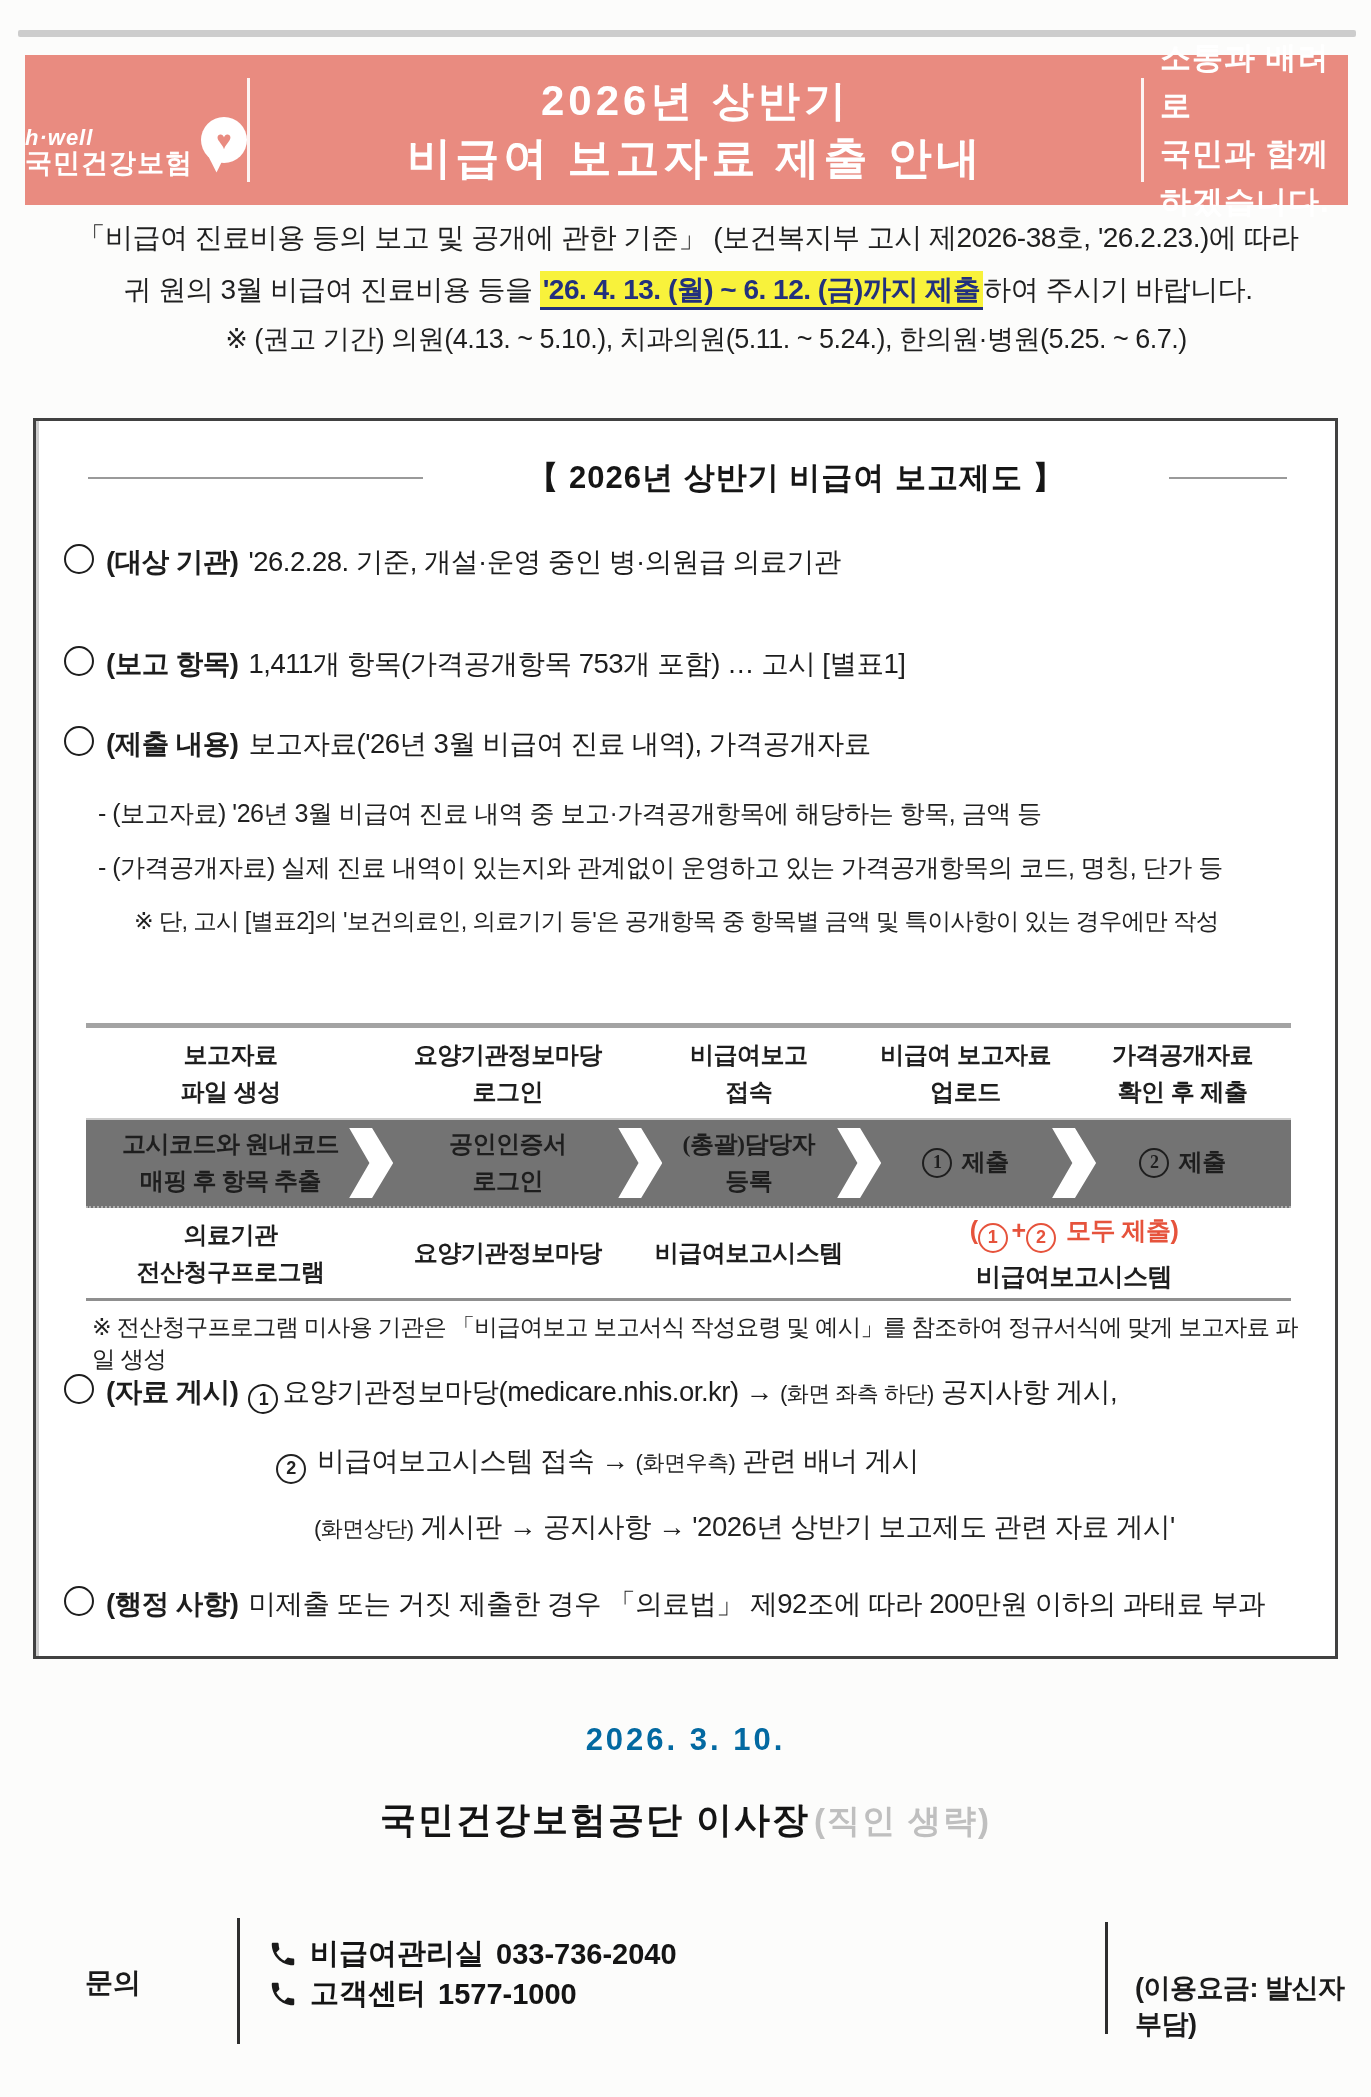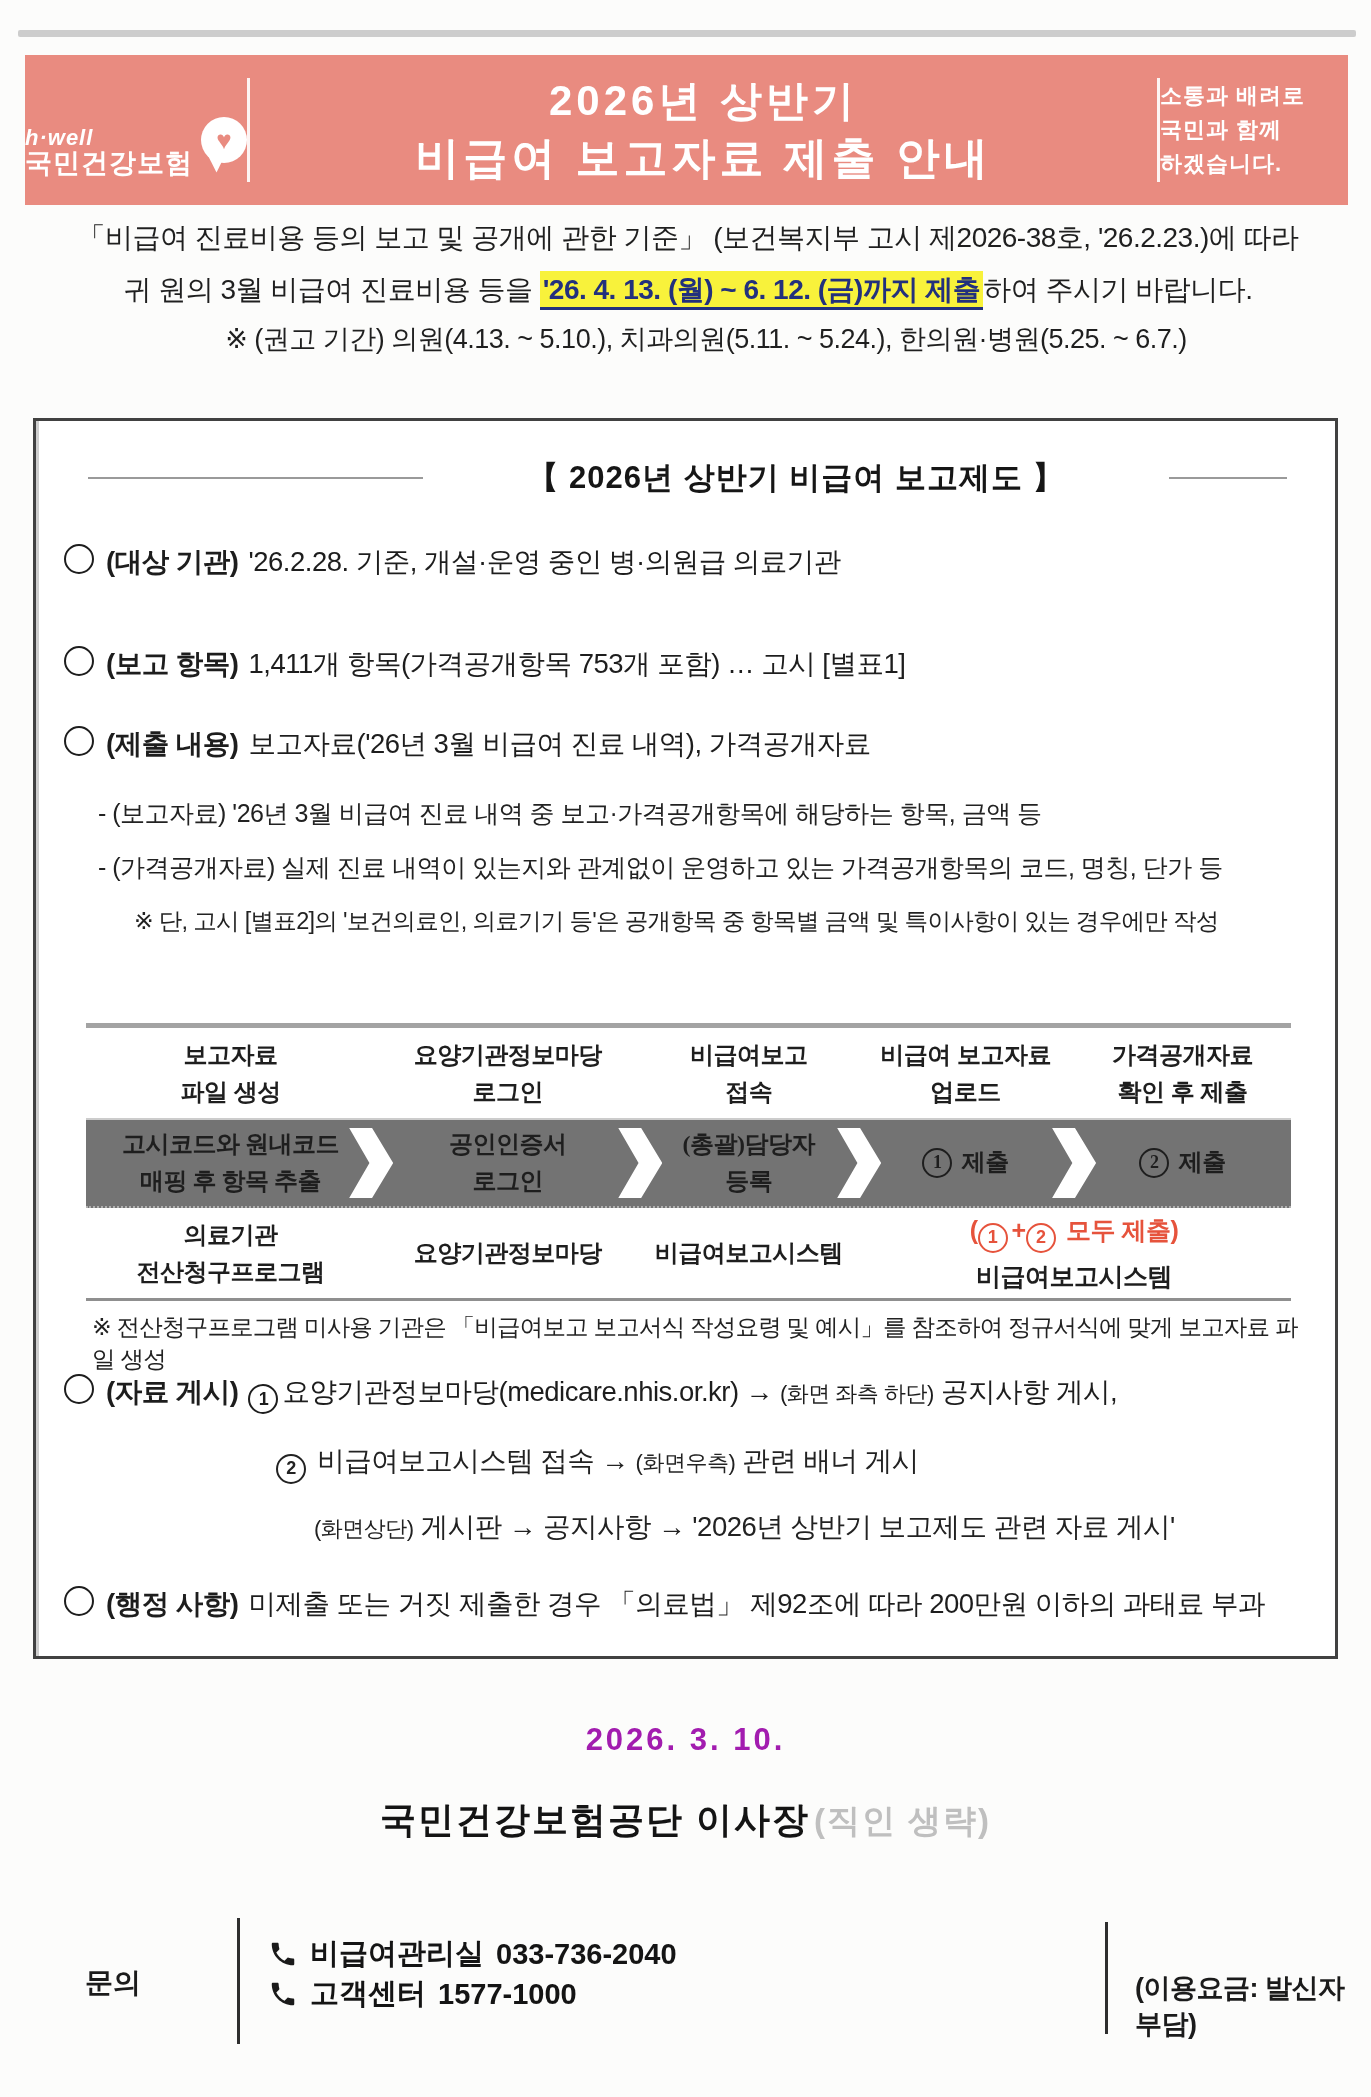--- a/index.html
+++ b/index.html
@@ -27,21 +27,21 @@
   .logo-top{font-style:italic;font-size:22px;font-weight:bold;letter-spacing:1px;}
   .logo-name{font-size:27px;font-weight:bold;letter-spacing:1px;}
   .logo-bubble{position:relative;width:46px;height:46px;background:#fff;border-radius:50% 50% 50% 50%;margin-bottom:14px;}
   .logo-bubble::after{content:"";position:absolute;left:4px;bottom:-8px;width:0;height:0;
     border-left:14px solid transparent;border-right:2px solid transparent;border-top:14px solid #fff;transform:rotate(18deg);}
   .logo-heart{position:absolute;inset:0;display:flex;align-items:center;justify-content:center;font-size:26px;line-height:1;}
   .v-div{width:3px;height:104px;background:rgba(255,255,255,.9);}
   .banner-center{flex:1;text-align:center;font-weight:bold;letter-spacing:4px;}
   .banner-center .t1{font-size:42px;}
   .banner-center .t2{font-size:44px;}
-  .banner-slogan{width:188px;font-size:22px;font-weight:bold;line-height:1.55;letter-spacing:1px;}
+  .banner-slogan{width:188px;padding-left:16px;font-size:31px;font-weight:bold;line-height:1.55;letter-spacing:1px;}
 
   
   .intro{position:absolute;top:224px;left:28px;width:1320px;font-size:28px;line-height:1.0;color:#1f1f1f;letter-spacing:-0.5px;text-align:center;}
   .intro .l1{margin-bottom:24px;}
   .intro .l2{margin-bottom:22px;}
   .intro .l3{padding-left:36px;font-size:27px;}
   .hl{
     background:#f8f23b;color:#22307d;font-weight:bold;
     border-bottom:3px solid #22307d;padding:3px 3px 2px 3px;
   }
@@ -96,21 +96,21 @@
   .chev.c3{left:calc(64% - 20px);}
   .chev.c4{left:calc(82% - 22px);}
   .ptable-note{position:absolute;top:890px;left:56px;right:18px;font-size:23.5px;color:#222;letter-spacing:-0.8px;}
 
   
   .post-line2{position:absolute;left:240px;right:20px;font-size:27.5px;letter-spacing:-0.5px;}
   .post-line3{position:absolute;left:278px;right:20px;font-size:27.5px;letter-spacing:-0.5px;}
   .small-paren{font-size:22px;}
 
   
-  .doc-date{position:absolute;top:1722px;left:0;width:100%;text-align:center;font-size:31px;font-weight:bold;letter-spacing:3px;color:#a21caf;}
+  .doc-date{position:absolute;top:1722px;left:0;width:100%;text-align:center;font-size:31px;font-weight:bold;letter-spacing:3px;color:#0369a1;}
   .signature{position:absolute;top:1796px;left:0;width:100%;text-align:center;}
   .sig-name{font-size:36px;font-weight:bold;letter-spacing:2px;color:#141414;}
   .sig-stamp{font-size:33px;font-weight:bold;color:#bfbfbf;letter-spacing:2px;margin-left:4px;}
 
   
   .footer{position:absolute;top:1912px;left:0;width:1371px;height:140px;}
   .f-label{position:absolute;left:85px;top:52px;font-size:28px;font-weight:bold;color:#1b1b1b;}
   .f-vline{position:absolute;top:6px;width:3px;height:126px;background:#2e2e2e;}
   .f-v1{left:237px;}
   .f-v2{left:1105px;height:112px;top:10px;}

